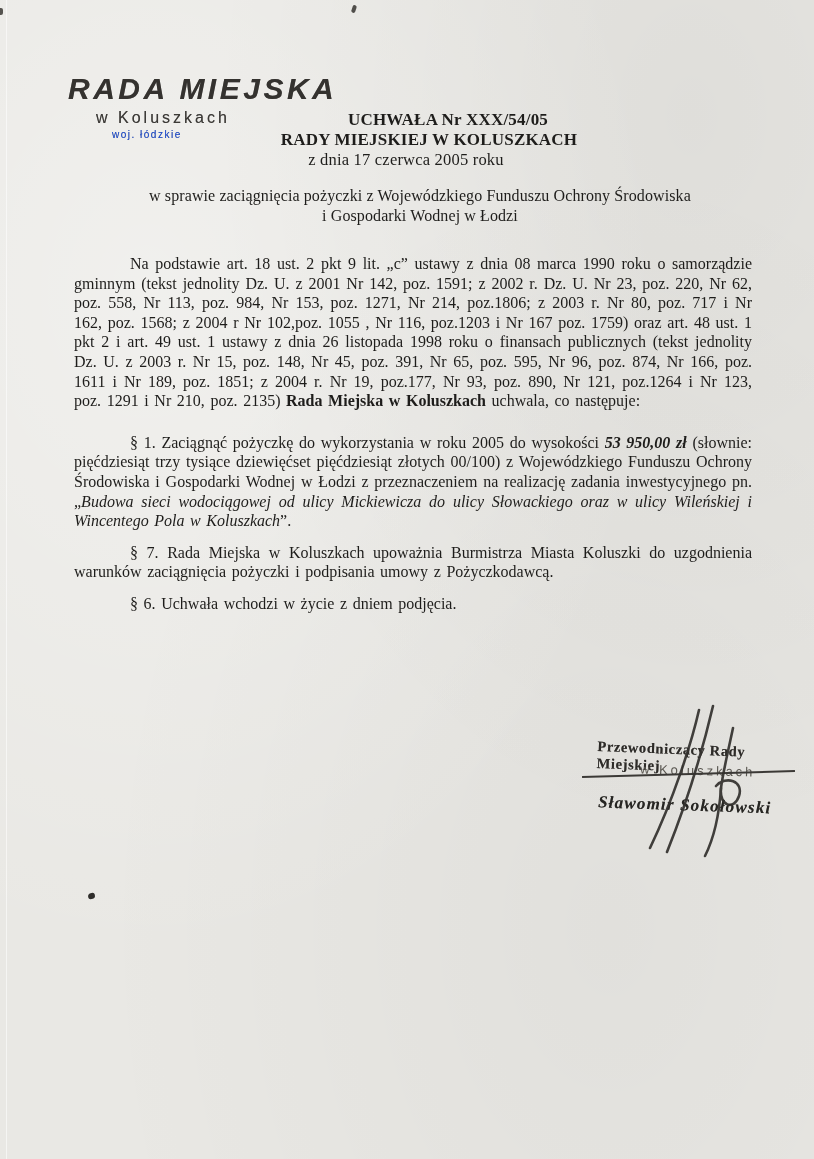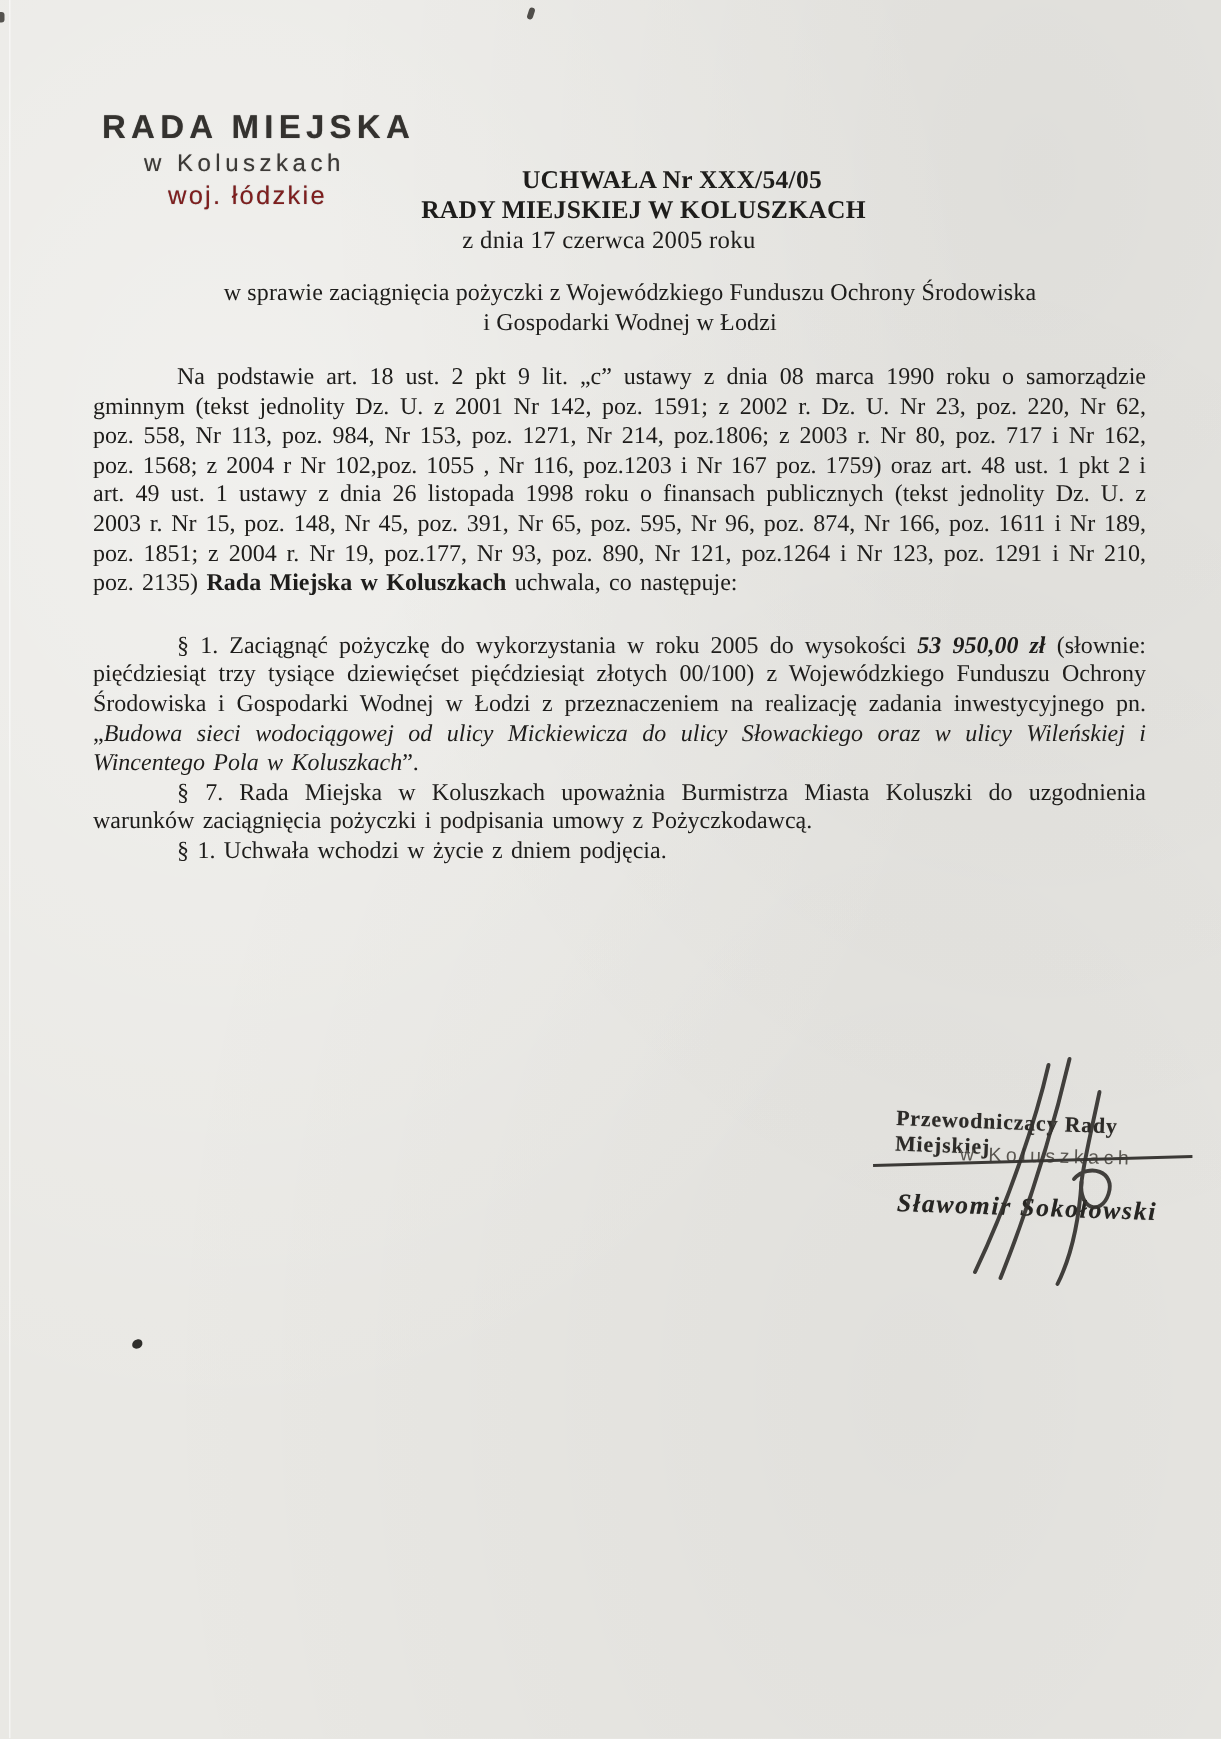--- a/index.html
+++ b/index.html
@@ -14,39 +14,39 @@
     font-family:"Liberation Serif","DejaVu Serif",serif;
     color:#1e1d1b;
     -webkit-font-smoothing:antialiased;
   }
   .edge-line{position:absolute;left:6px;top:0;width:1px;height:100%;background:rgba(255,255,255,.55);}
 
   
   .stamp{position:absolute;left:68px;top:72px;color:#34322f;
     font-family:"Liberation Sans","DejaVu Sans",sans-serif;
     text-shadow:0 0 .6px rgba(52,50,47,.55);}
-  .stamp .l1{font-size:22px;font-weight:bold;letter-spacing:3.5px;}
+  .stamp .l1{font-size:30px;font-weight:bold;letter-spacing:3.5px;font-style:italic;}
   .stamp .l2{font-size:16px;letter-spacing:3px;margin:3px 0 0 28px;color:#3c3a37;}
-  .stamp .l3{font-size:17px;letter-spacing:1.5px;margin:2px 0 0 44px;color:#7f1d1d;}
+  .stamp .l3{font-size:10px;letter-spacing:1.5px;margin:2px 0 0 44px;color:#1d4ed8;}
 
   
   .title-block{position:absolute;left:0;top:110px;width:836px;text-align:center;line-height:20px;}
   .title-block .t1{font-weight:bold;font-size:17px;transform:translateX(30px);}
   .title-block .t2{font-weight:bold;font-size:17px;transform:translateX(11px);}
   .title-block .t3{font-size:16.5px;transform:translateX(-12px);}
   .title-block div{letter-spacing:.2px;}
 
   
   .subject{position:absolute;left:0;top:186px;width:840px;text-align:center;
     font-size:16px;line-height:19.5px;letter-spacing:.1px;}
 
   
   .doc-body{position:absolute;left:62px;top:242px;width:702px;
     font-size:16px;line-height:19.6px;text-align:justify;word-spacing:1.6px;}
-  .para{margin:0;text-indent:56px;}
+  .para{margin:12px;text-indent:56px;}
   .para.gap-after{margin-bottom:22px;}
 
   
   .sig-role{position:absolute;left:597px;top:742px;width:210px;
     font-weight:bold;font-size:14.5px;letter-spacing:.6px;color:#2d2b28;
     transform:rotate(2.2deg);text-shadow:0 0 .5px rgba(45,43,40,.5);}
   .sig-place{position:absolute;left:640px;top:763px;
     font-family:"Liberation Sans","DejaVu Sans",sans-serif;
     font-size:13px;letter-spacing:3px;color:#5a5751;transform:rotate(1.5deg);}
   .sig-strike{position:absolute;left:582px;top:773px;width:213px;height:2.4px;
@@ -82,21 +82,21 @@
 
 <div class="subject">
   <div>w sprawie zaciągnięcia pożyczki z Wojewódzkiego Funduszu Ochrony Środowiska</div>
   <div>i Gospodarki Wodnej w Łodzi</div>
 </div>
 
 <div class="doc-body">
     <p class="para gap-after"><span>Na podstawie art. 18 ust. 2 pkt 9 lit. „c” ustawy z dnia 08 marca 1990 roku o samorządzie gminnym (tekst jednolity Dz. U. z 2001 Nr 142, poz. 1591; z 2002 r. Dz. U. Nr 23, poz. 220, Nr 62, poz. 558, Nr 113, poz. 984, Nr 153, poz. 1271, Nr 214, poz.1806; z 2003 r. Nr 80, poz. 717 i Nr 162, poz. 1568; z 2004 r Nr 102,poz. 1055 , Nr 116, poz.1203 i Nr 167 poz. 1759) oraz art. 48 ust. 1 pkt 2 i art. 49 ust. 1 ustawy z dnia 26 listopada 1998 roku o finansach publicznych (tekst jednolity Dz. U. z 2003 r. Nr 15, poz. 148, Nr 45, poz. 391, Nr 65, poz. 595, Nr 96, poz. 874, Nr 166, poz. 1611 i Nr 189, poz. 1851; z 2004 r. Nr 19, poz.177, Nr 93, poz. 890, Nr 121, poz.1264 i Nr 123, poz. 1291 i Nr 210, poz. 2135) </span><span style="font-weight: bold;">Rada Miejska w Koluszkach</span><span> uchwala, co następuje:</span></p>
     <p class="para"><span>§ 1. Zaciągnąć pożyczkę do wykorzystania w roku 2005 do wysokości </span><span style="font-weight: bold; font-style: italic;">53 950,00 zł</span><span> (słownie: pięćdziesiąt trzy tysiące dziewięćset pięćdziesiąt złotych 00/100) z Wojewódzkiego Funduszu Ochrony Środowiska i Gospodarki Wodnej w Łodzi z przeznaczeniem na realizację zadania inwestycyjnego pn. „</span><span style="font-style: italic;">Budowa sieci wodociągowej od ulicy Mickiewicza do ulicy Słowackiego oraz w ulicy Wileńskiej i Wincentego Pola w Koluszkach</span><span>”.</span></p>
     <p class="para"><span>§ 7. Rada Miejska w Koluszkach upoważnia Burmistrza Miasta Koluszki do uzgodnienia warunków zaciągnięcia pożyczki i podpisania umowy z Pożyczkodawcą.</span></p>
-    <p class="para"><span>§ 1. Uchwała wchodzi w życie z dniem podjęcia.</span></p>
+    <p class="para"><span>§ 6. Uchwała wchodzi w życie z dniem podjęcia.</span></p>
   </div>
 
 <div>
   <div class="sig-role">Przewodniczący Rady Miejskiej</div>
   <div class="sig-place">w Koluszkach</div>
   <div class="sig-strike"></div>
   <div class="sig-name">Sławomir Sokołowski</div>
   <svg class="sig-flourish" width="200" height="165" viewBox="0 0 200 165">
     <g fill="none" stroke="#33312e" stroke-width="2.6" stroke-linecap="round" opacity="0.92">
       <path d="M104,10 C96,45 78,100 55,148"></path>

